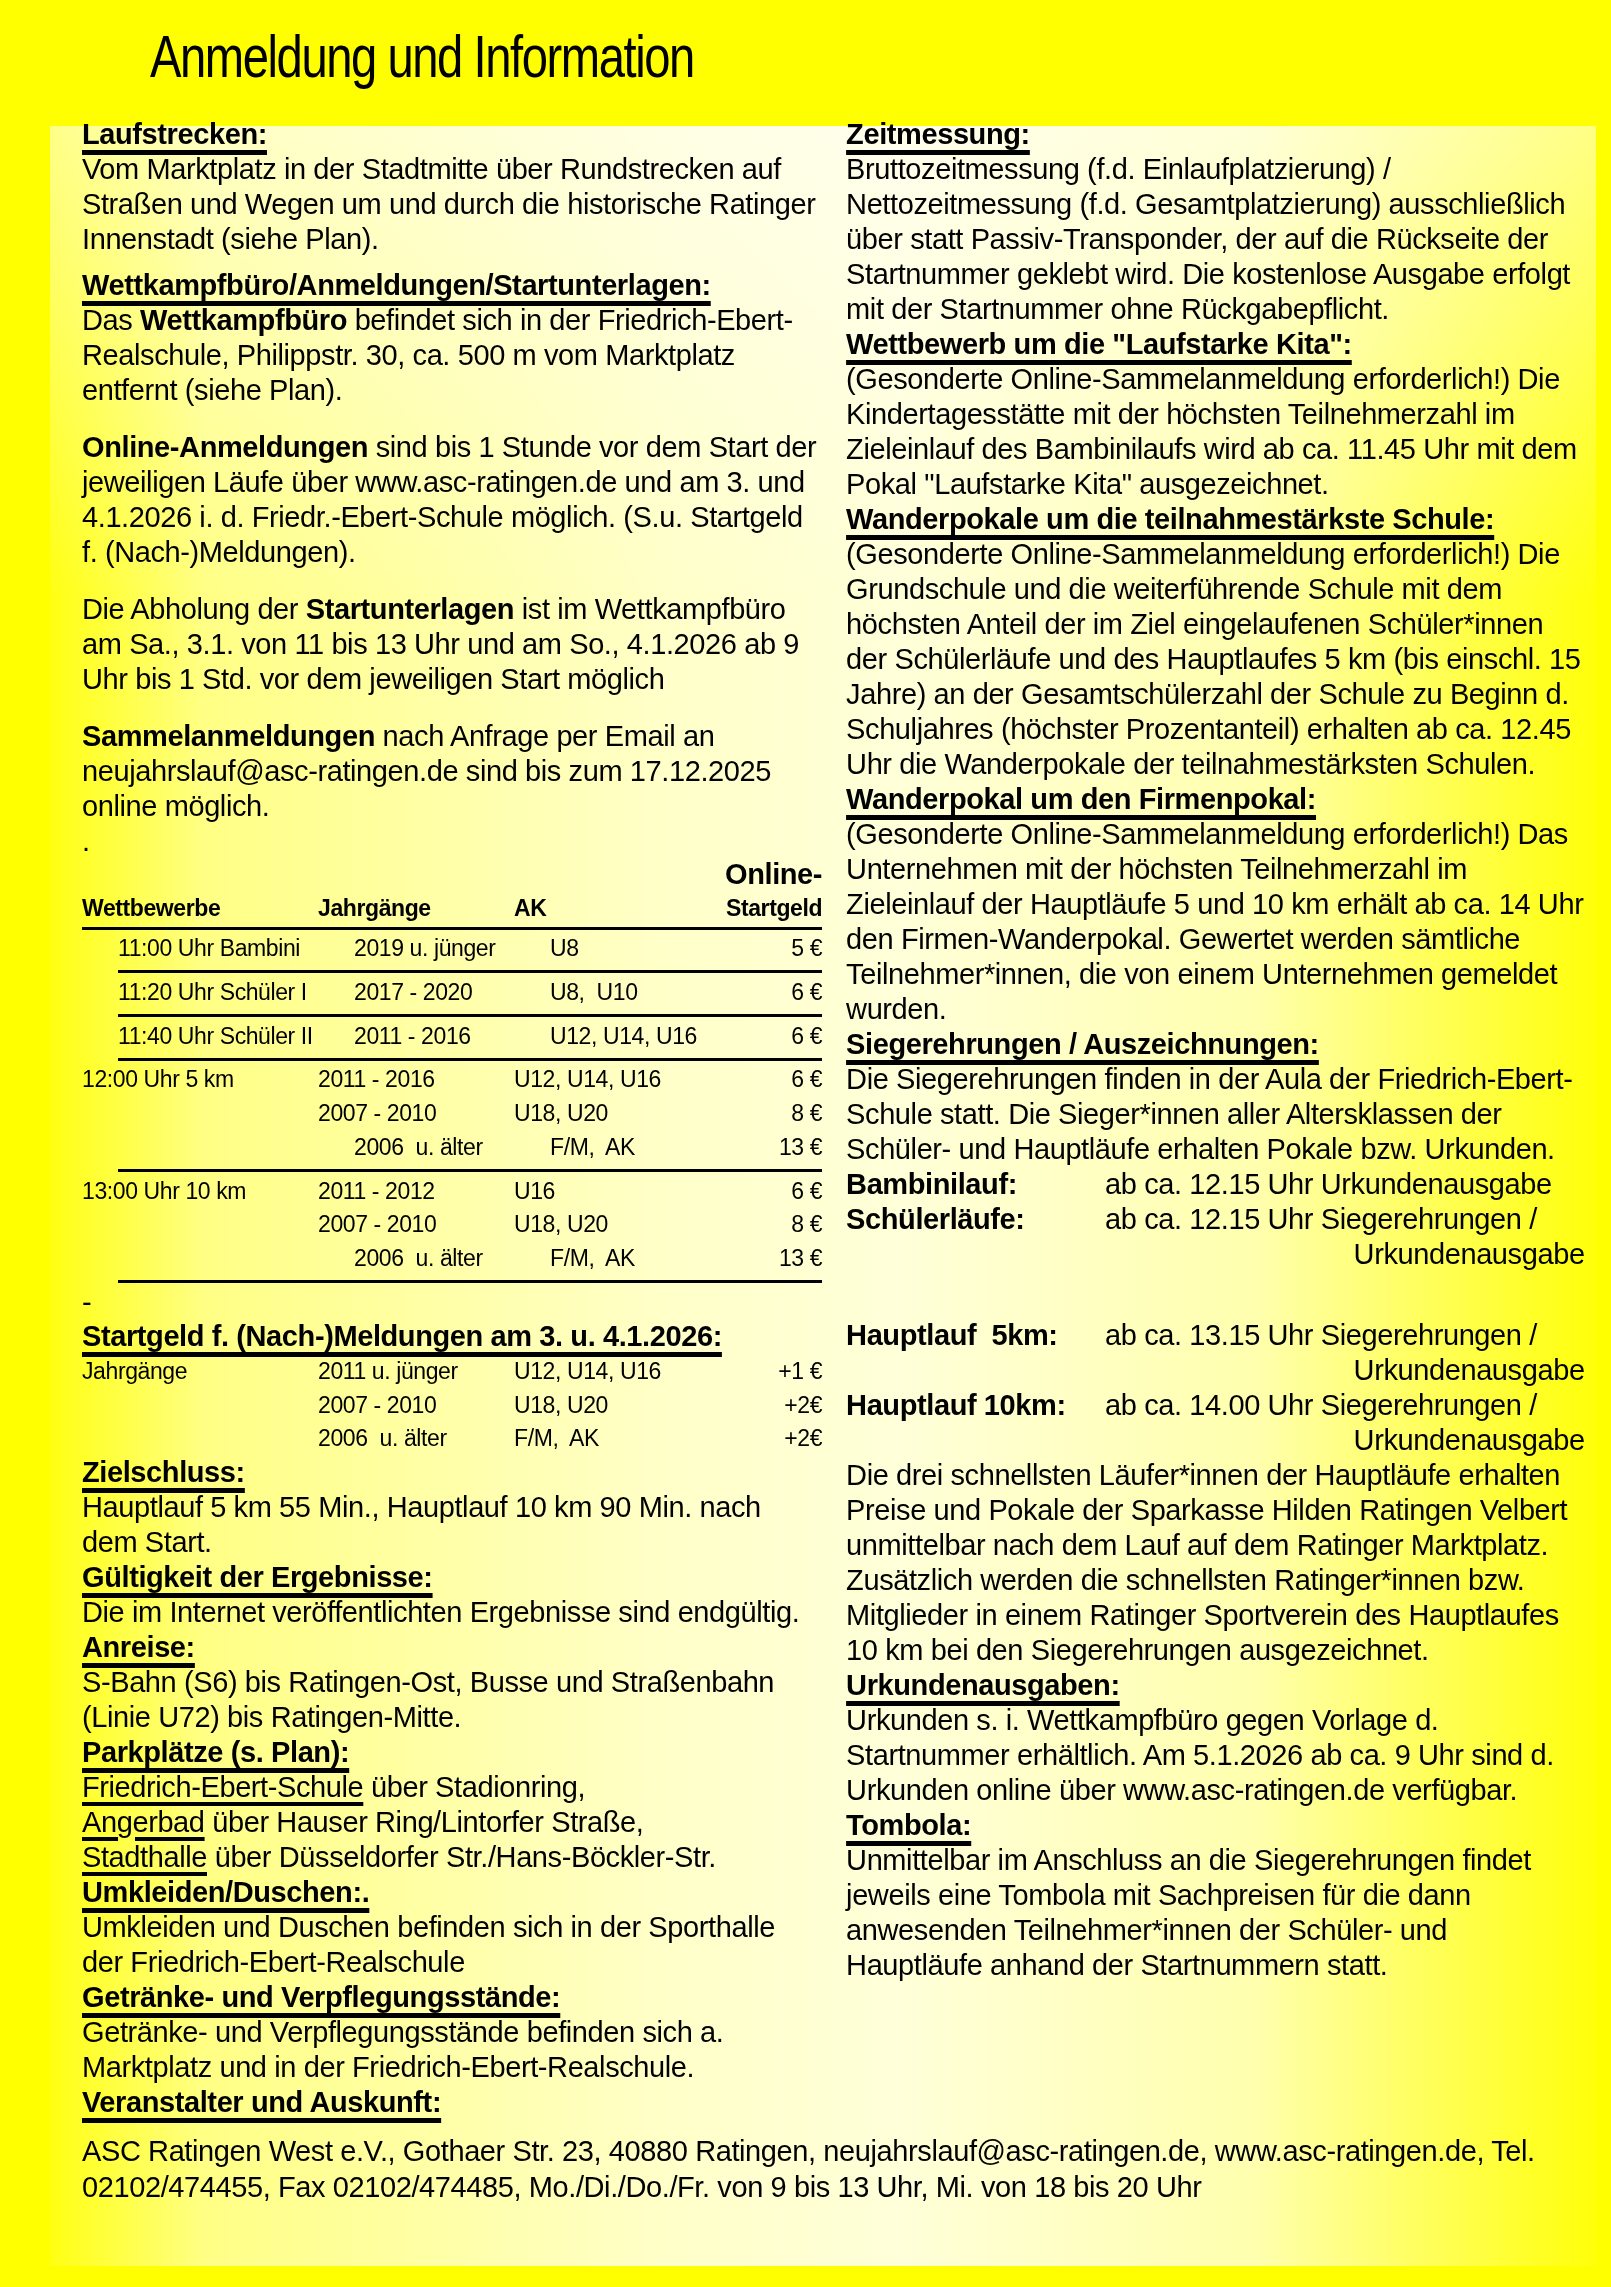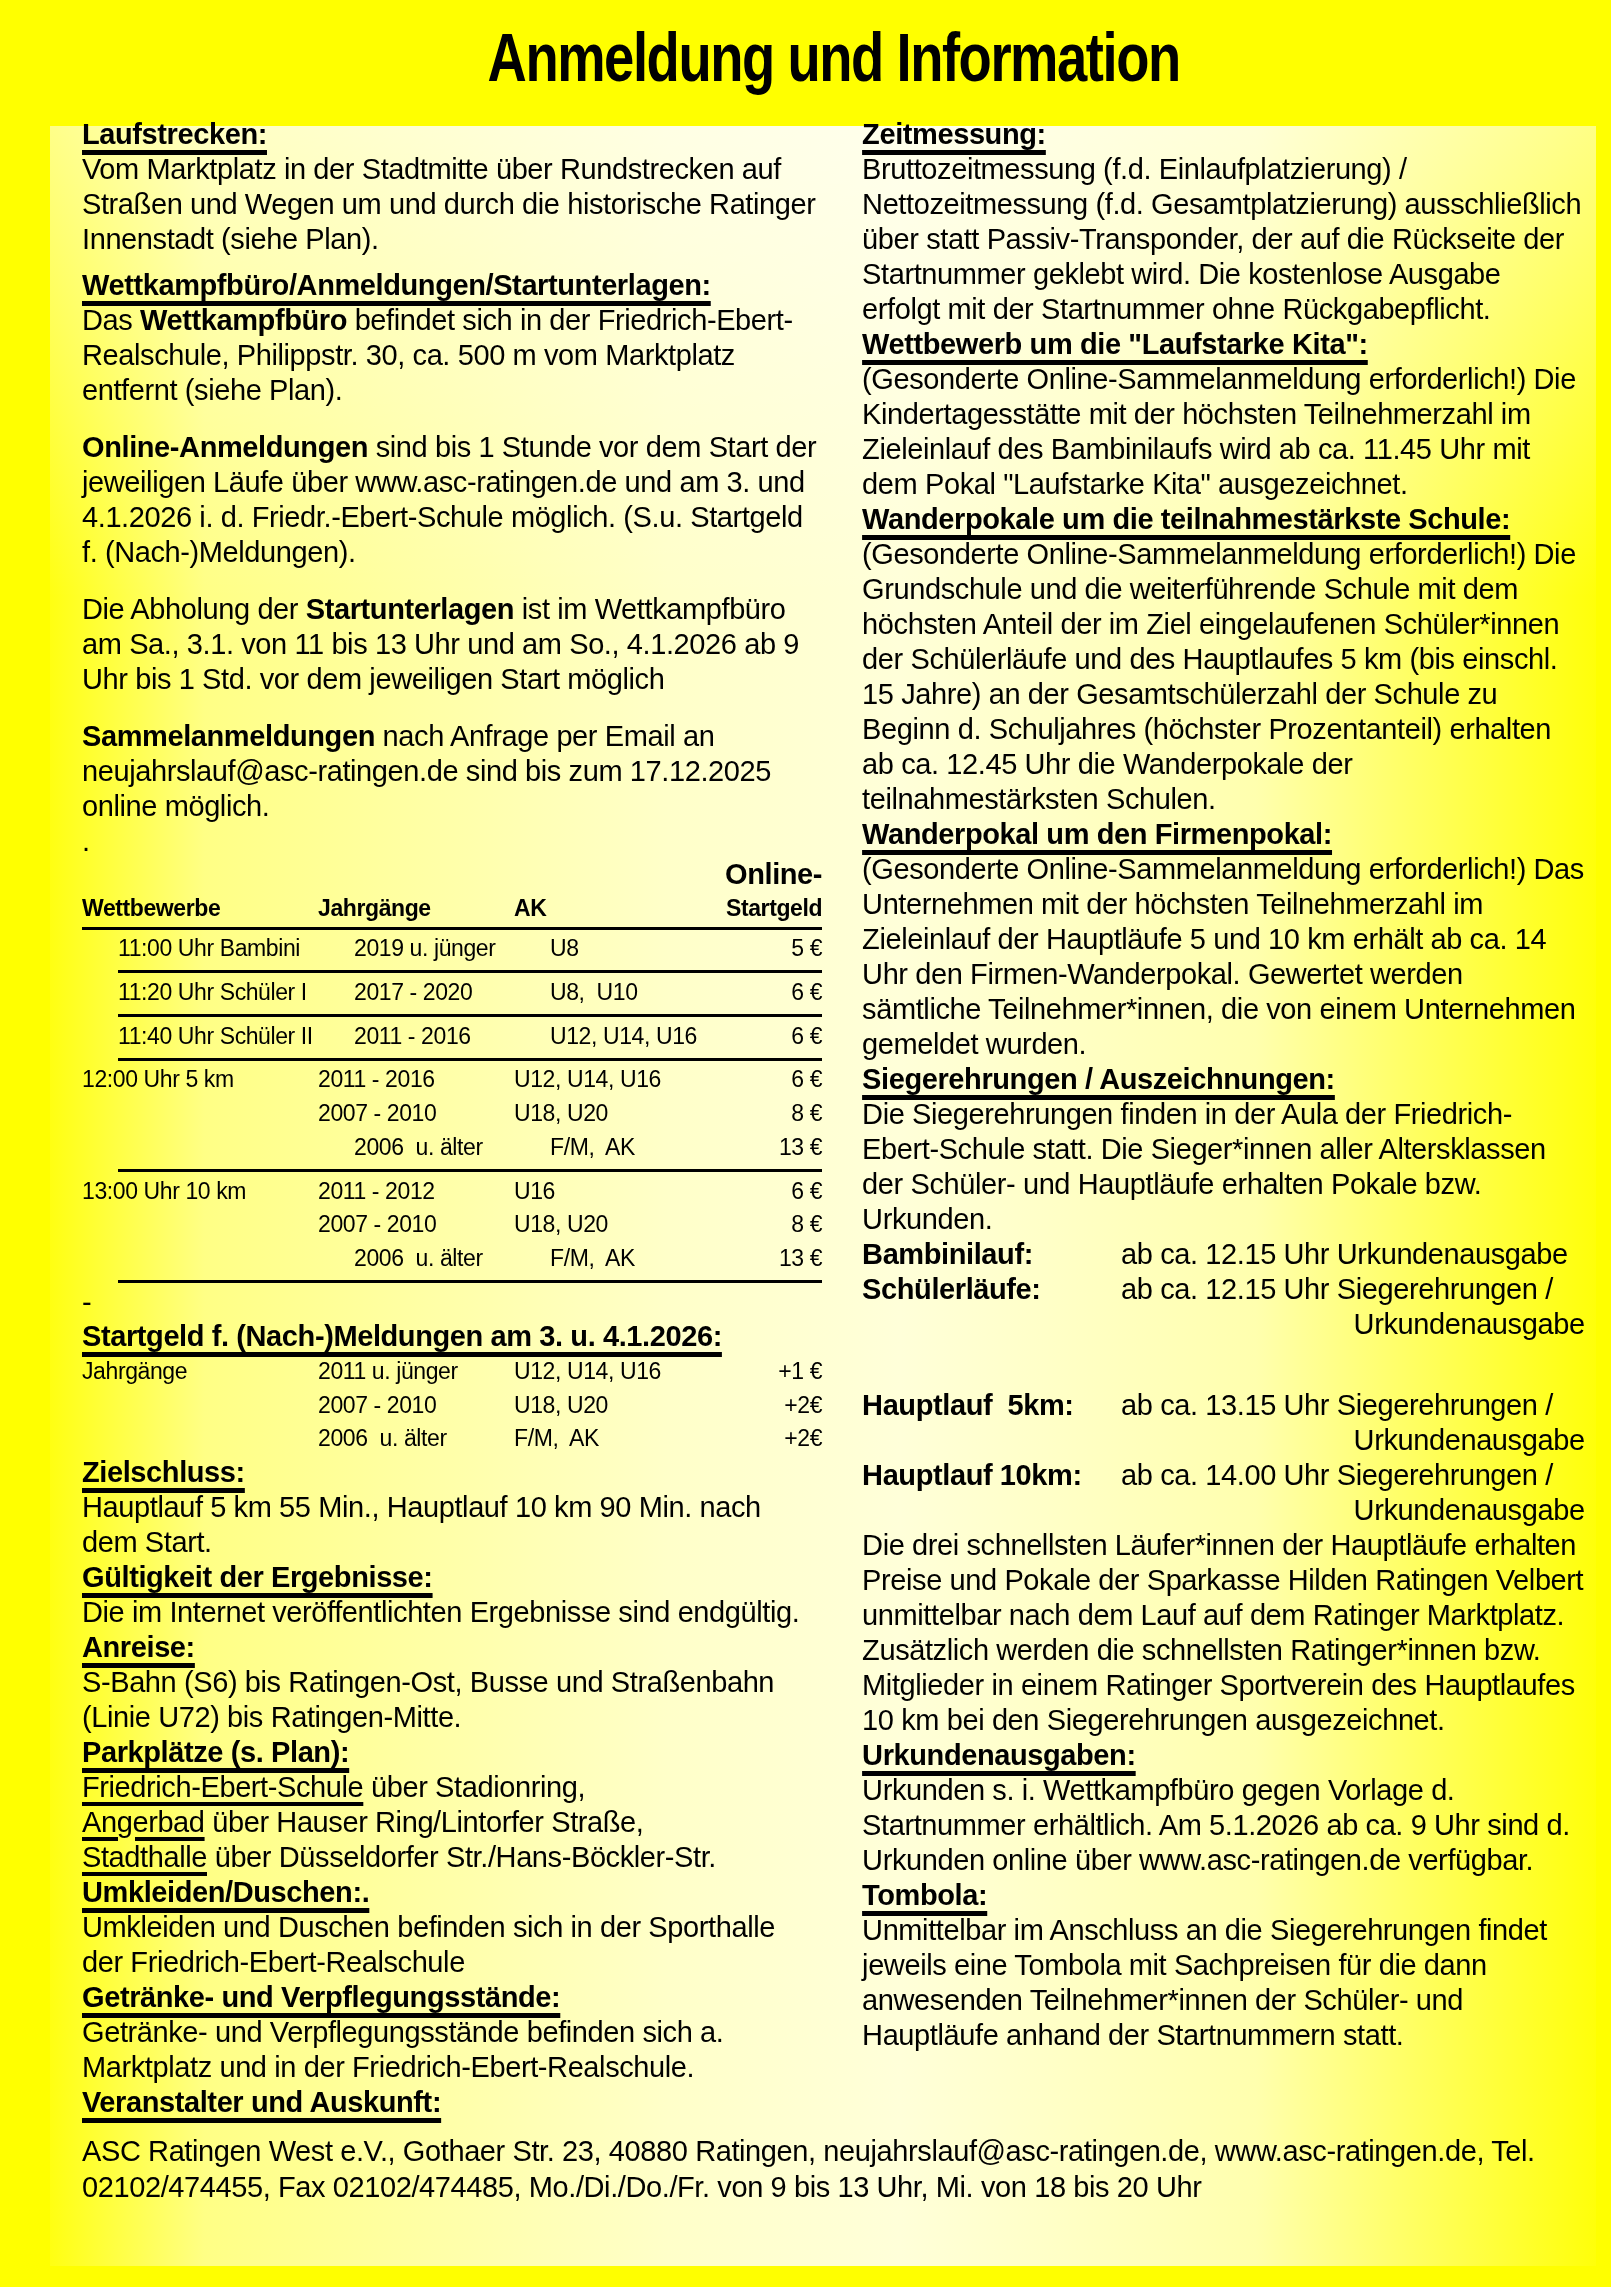--- a/index.html
+++ b/index.html
@@ -13,25 +13,25 @@
     overflow:hidden;
   }
   .panel-bg{
     position:absolute;left:50px;top:126px;right:16.4px;bottom:22px;
     background:
       linear-gradient(180deg, rgba(255,255,255,.5) 0%, rgba(255,255,255,0) 22%),
       linear-gradient(90deg,#ffff12 0%,#ffff85 10%,#ffffc9 40%,#ffffd9 55%,#ffffae 78%,#ffff0a 100%);
   }
   .content{position:relative;padding:0 27.4px 0 82px;}
   .title{
-    text-align:center;font-weight:bold;font-size:68px;line-height:106px;
+    text-align:left;font-weight:normal;font-size:59px;line-height:106px;
     margin:3.7px 0 7.3px;white-space:nowrap;
   }
   .title .squeeze{display:inline-block;transform:scaleX(.8);transform-origin:50% 50%;letter-spacing:-1.8px;}
-  .columns{display:flex;gap:40px;align-items:flex-start;}
+  .columns{display:flex;gap:24px;align-items:flex-start;}
   .col-left{flex:0 0 724px;}
   .col-right{flex:1;min-width:0;}
   .txt{font-size:29px;line-height:35px;letter-spacing:-0.4px;margin:0;}
   .h{
     font-weight:bold;
     text-decoration:underline;
     text-decoration-thickness:4.6px;
     text-underline-offset:5.5px;
   }
   .uword{text-decoration:underline;text-decoration-thickness:3.7px;text-underline-offset:4.6px;}

